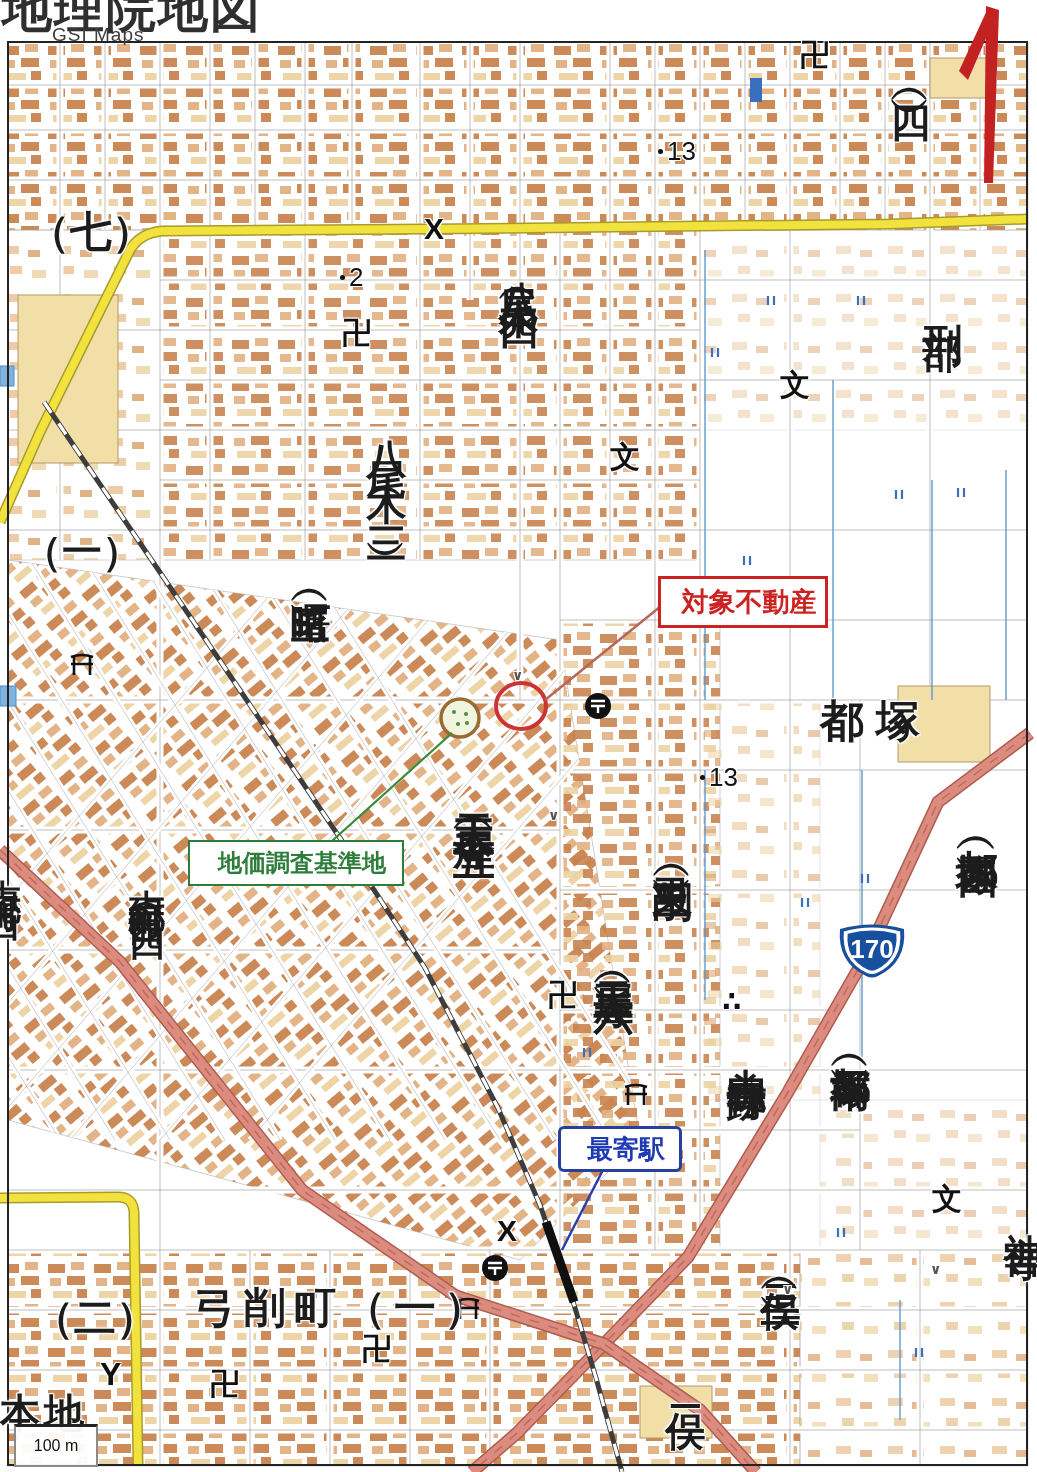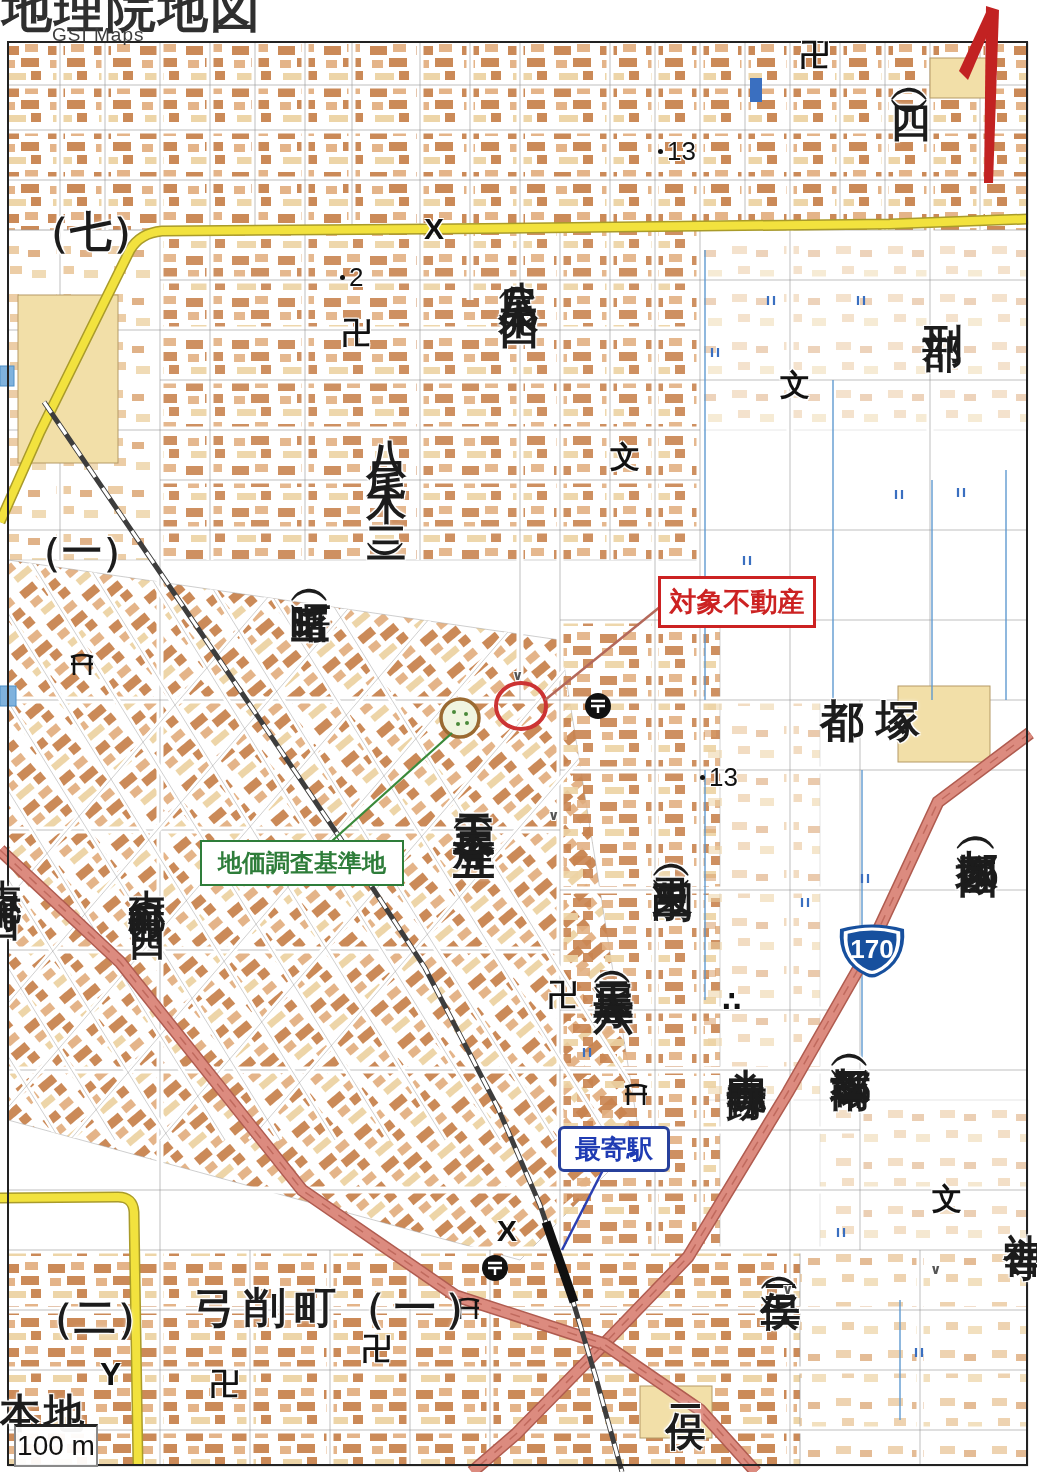--- a/index.html
+++ b/index.html
@@ -4,35 +4,35 @@
 <style>
   html,body{margin:0;padding:0;background:#fff;}
   .page{position:relative;width:1037px;height:1472px;overflow:hidden;background:#fff;
         font-family:"Liberation Sans","DejaVu Sans",sans-serif;}
   svg{position:absolute;left:0;top:0;}
   .lbl{position:absolute;font-weight:600;color:#1c1c1c;white-space:nowrap;line-height:1.05;
        text-shadow:-1px -1px 0 #fff,1px -1px 0 #fff,-1px 1px 0 #fff,1px 1px 0 #fff,0 0 4px #fff;}
   .v{writing-mode:vertical-rl;}
   .green-name{color:#1f7a52;}
   .callout{position:absolute;background:#fff;text-align:center;font-weight:700;
-           display:flex;align-items:center;justify-content:center;}
+           display:flex;align-items:center;justify-content:center;padding-left:12px;}
   .callout.red{border:3px solid #cc2222;color:#cc2222;font-size:27px;}
   .callout.green{border:2.5px solid #2e7d3a;color:#2e7d3a;font-size:24px;}
   .callout.blue{border:3px solid #27409c;color:#1f3bb3;font-size:26px;}
   .sym{position:absolute;color:#111;font-weight:700;line-height:1;
        text-shadow:-1px -1px 0 #fff,1px -1px 0 #fff,-1px 1px 0 #fff,1px 1px 0 #fff;}
   .spot{position:absolute;color:#111;font-weight:400;font-size:26px;line-height:1;
         text-shadow:-1px -1px 0 #fff,1px -1px 0 #fff,-1px 1px 0 #fff,1px 1px 0 #fff;}
   .spot::before{content:"";display:inline-block;width:5px;height:5px;border-radius:50%;
         background:#111;vertical-align:middle;margin-right:4px;margin-bottom:4px;}
   .logo1{position:absolute;left:2px;top:-24px;font-size:50px;font-weight:800;color:#2f2f2f;letter-spacing:2px;}
   .logo2{position:absolute;left:52px;top:24px;font-size:19px;font-weight:400;color:#3d3d3d;letter-spacing:1px;}
   .scalebox{position:absolute;left:14px;top:1424px;width:80px;height:38px;background:rgba(255,255,255,.95);
         border:2px solid #8a8a8a;border-top:3px solid #222;display:flex;align-items:center;justify-content:center;
-        font-size:28px;color:#111;font-weight:500;}
+        font-size:16px;color:#111;font-weight:500;}
 </style>
 </head>
 <body>
 
 <div class="page">
 
   <svg width="1037" height="1472" viewBox="0 0 1037 1472">
     <defs>
       <pattern id="pA" width="46" height="42" patternUnits="userSpaceOnUse">
         <rect x="2" y="4" width="17" height="9" fill="#c98450"></rect>
@@ -219,20 +219,20 @@
   <span class="sym" style="left:424px;top:214px;font-size:30px;">X</span>
   <span class="sym" style="left:497px;top:1216px;font-size:30px;">X</span>
   <span class="sym" style="left:100px;top:1358px;font-size:32px;">Y</span>
   <span class="sym" style="left:722px;top:988px;font-size:28px;">∴</span>
   <span class="sym" style="left:512px;top:668px;font-size:14px;color:#555;">∨</span>
   <span class="sym" style="left:548px;top:808px;font-size:14px;color:#555;">∨</span>
   <span class="sym" style="left:782px;top:1282px;font-size:14px;color:#555;">∨</span>
   <span class="sym" style="left:930px;top:1262px;font-size:14px;color:#555;">∨</span>
 
   <div class="callout red" style="left:658px;top:576px;width:152px;height:46px;">対象不動産</div>
-  <div class="callout green" style="left:188px;top:840px;width:200px;height:42px;margin-left:12px;">地価調査基準地</div>
+  <div class="callout green" style="left:188px;top:840px;width:200px;height:42px;">地価調査基準地</div>
   <div class="callout blue" style="left:558px;top:1126px;width:106px;height:40px;border-radius:6px;">最寄駅</div>
 
   <div class="scalebox">
     <span>100 m</span>
   </div>
 
 </div>
 
 </body></html>

